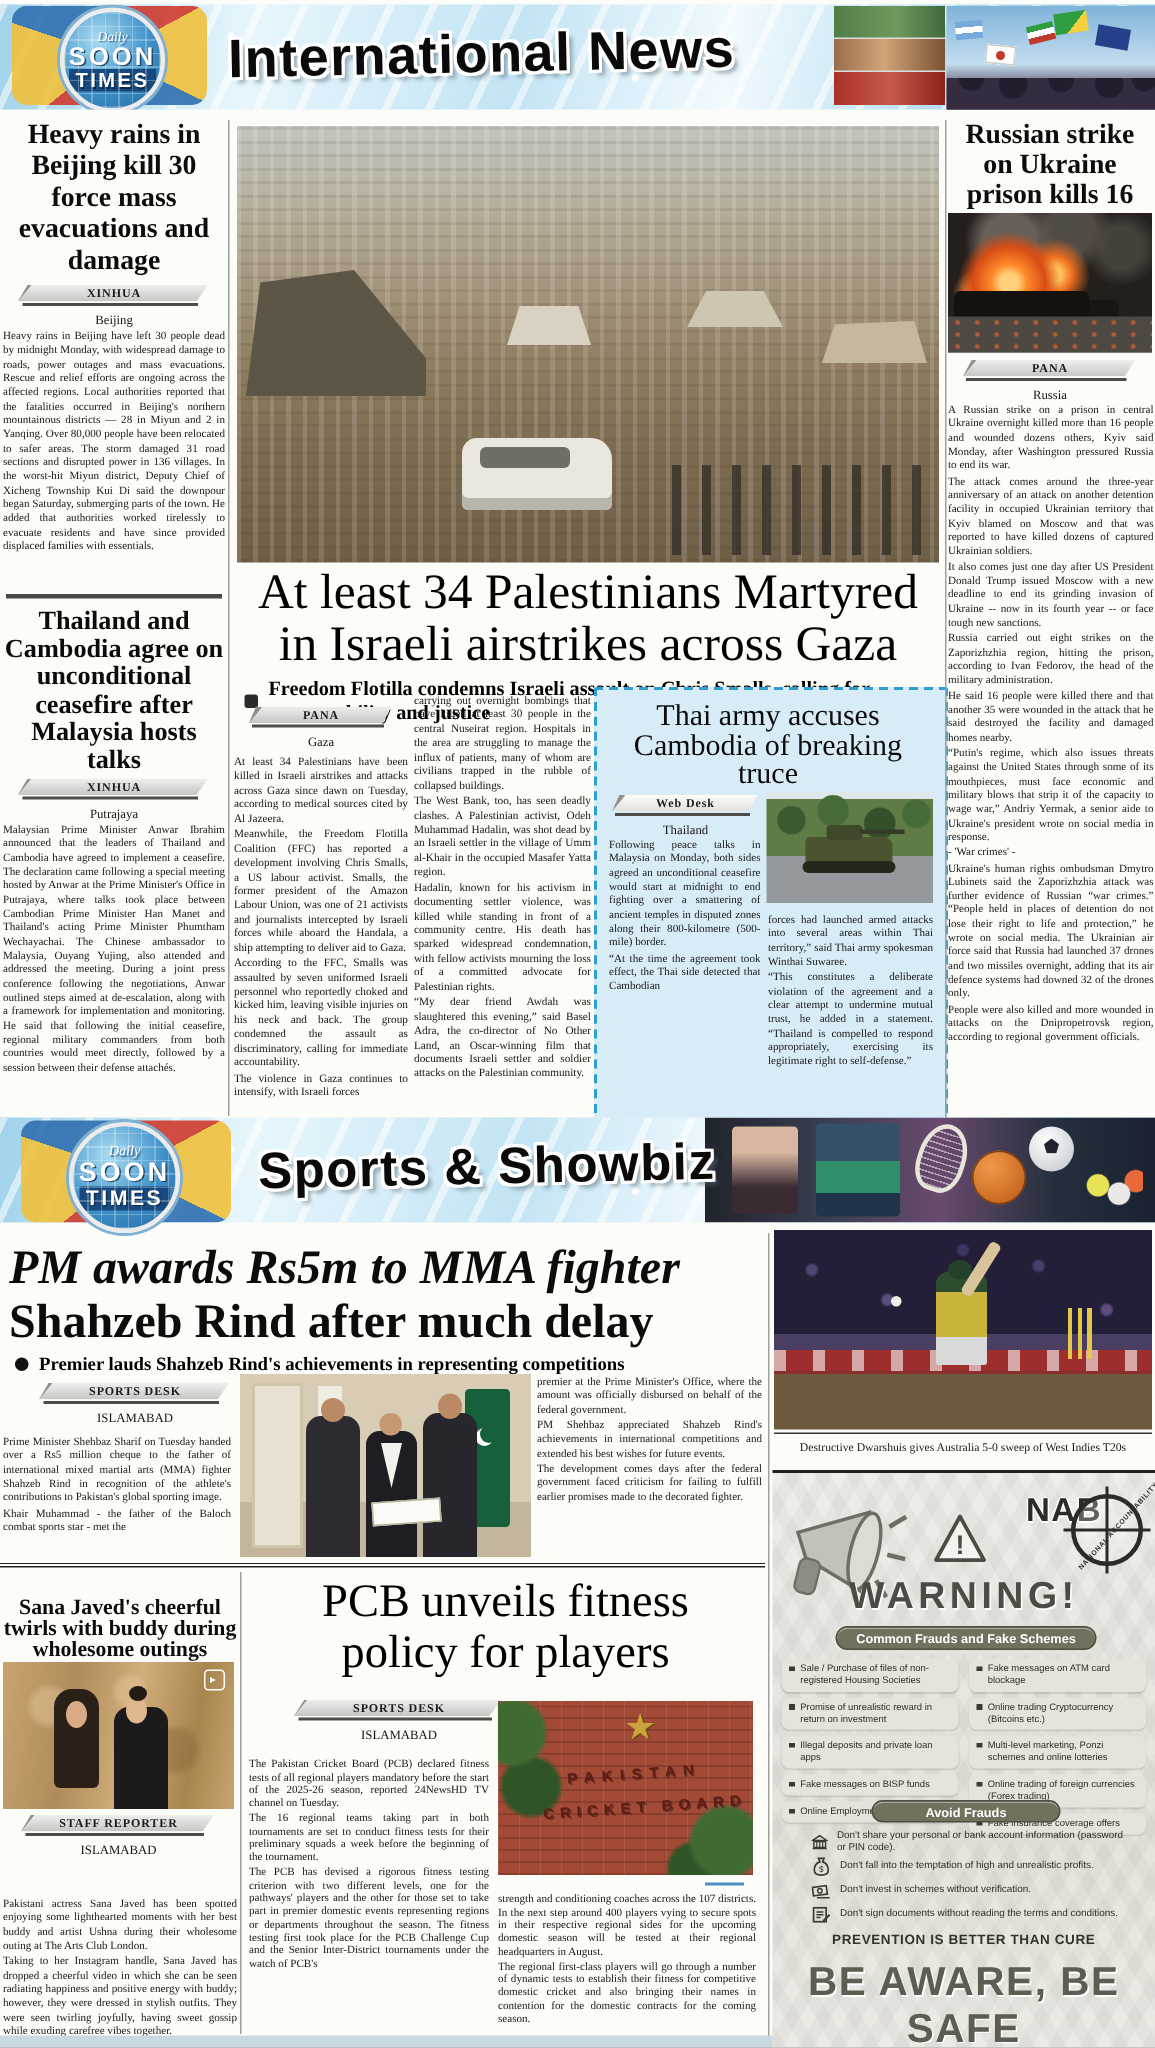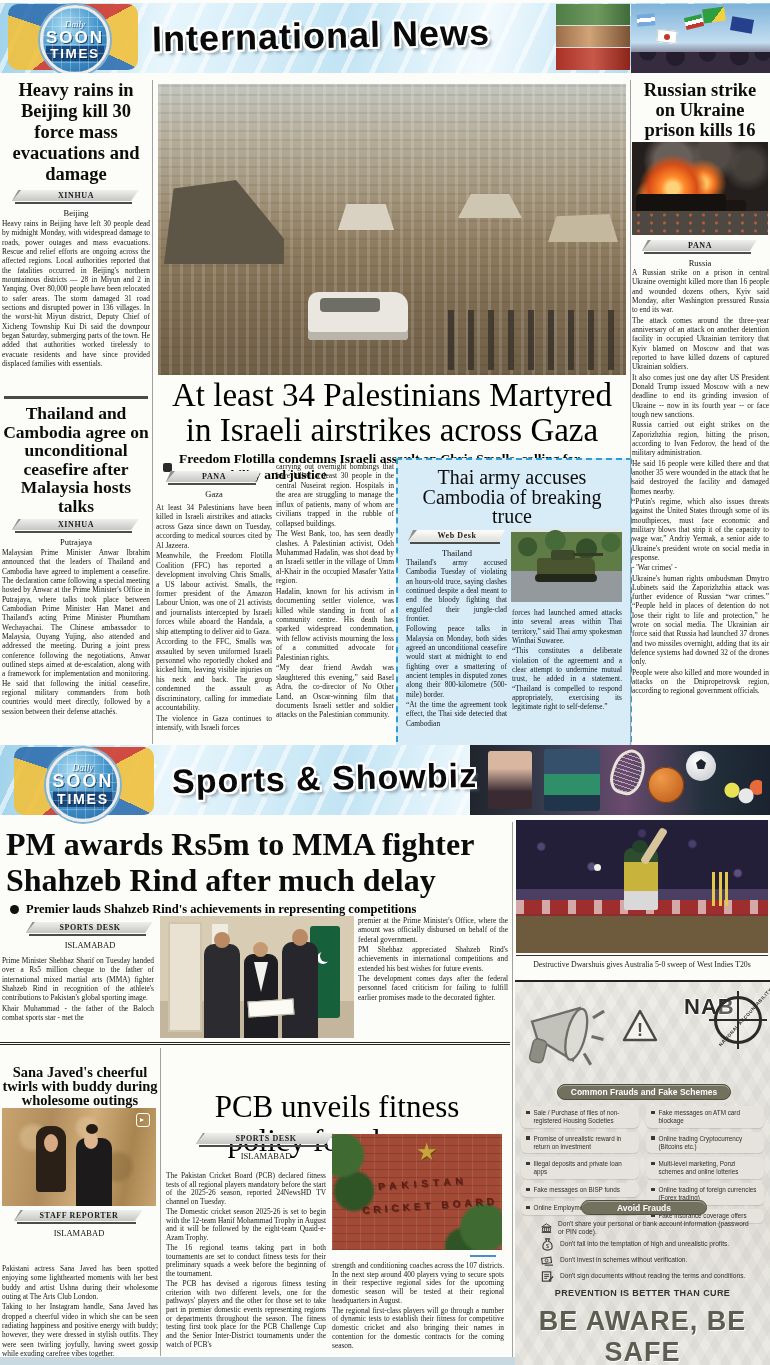--- a/index.html
+++ b/index.html
@@ -194,21 +194,20 @@
     <div class="photo" style="left:113px;top:68px;width:111px;height:74px;
          background:linear-gradient(180deg,#dfe8ea 0 6%,#5f7c47 6% 58%,#93999c 58% 100%);">
       <div style="position:absolute;left:0;top:2px;width:100%;height:42px;
            background:radial-gradient(circle at 15% 40%,#3c5a30 0 9px,transparent 10px),radial-gradient(circle at 40% 25%,#466b38 0 10px,transparent 11px),radial-gradient(circle at 68% 45%,#33502a 0 10px,transparent 11px),radial-gradient(circle at 90% 30%,#466b38 0 9px,transparent 10px);"></div>
       <div style="position:absolute;left:26px;top:30px;width:58px;height:18px;background:#4a5530;border-radius:3px 6px 2px 2px;"></div>
       <div style="position:absolute;left:40px;top:22px;width:24px;height:10px;background:#3e482a;border-radius:3px;"></div>
       <div style="position:absolute;left:62px;top:25px;width:30px;height:2.5px;background:#343d24;"></div>
       <div style="position:absolute;left:24px;top:46px;width:62px;height:8px;background:#23281a;border-radius:4px;"></div>
     </div>
     <div class="bcol" style="left:8px;top:98px;width:101px;height:184px;font-size:7.4px;">
-      <p>Thailand's army accused Cambodia Tuesday of violating an hours-old truce, saying clashes continued despite a deal meant to end the bloody fighting that engulfed their jungle-clad frontier.</p>
       <p>Following peace talks in Malaysia on Monday, both sides agreed an unconditional ceasefire would start at midnight to end fighting over a smattering of ancient temples in disputed zones along their 800-kilometre (500-mile) border.</p>
       <p>“At the time the agreement took effect, the Thai side detected that Cambodian</p>
     </div>
     <div class="bcol" style="left:114px;top:148px;width:110px;height:134px;font-size:7.4px;">
       <p>forces had launched armed attacks into several areas within Thai territory,” said Thai army spokesman Winthai Suwaree.</p>
       <p>“This constitutes a deliberate violation of the agreement and a clear attempt to undermine mutual trust, he added in a statement. “Thailand is compelled to respond appropriately, exercising its legitimate right to self-defense.”</p>
     </div>
   </div>
 
   <div class="rv" style="left:630px;top:80px;height:665px;"></div>
@@ -257,21 +256,21 @@
     <div class="burst" style="left:14px;top:2px;width:140px;height:68px;"></div>
     <div class="banner-title" style="left:172px;top:14px;font-size:34px;">Sports &amp; Showbiz</div>
   </div>
   <div class="st-logo" style="left:46px;top:748px;width:68px;height:68px;font-size:10.5px;z-index:5;">
     <span class="st-daily">Daily</span>
     <span class="st-soon">SOON</span>
     <span class="st-times">TIMES</span>
   </div>
 
   <div class="hcol" style="left:4px;top:826px;width:506px;font-size:32px;line-height:36px;font-weight:700;text-align:left;padding-left:2px;">
-    <span style="display:block;">PM awards Rs5m to MMA fighter</span>
+    <span style="display:block;font-style:italic;">PM awards Rs5m to MMA fighter</span>
     <span style="display:block;">Shahzeb Rind after much delay</span>
   </div>
   <div class="subhead" style="left:10px;top:902px;width:496px;font-size:12.5px;">
     <span class="rd-bullet"></span>
     <span>Premier lauds Shahzeb Rind's achievements in representing competitions</span>
   </div>
   <div class="tagwrap" style="left:26px;top:922px;width:128px;">
     <div class="tagbar">
         <span>SPORTS DESK</span>
       </div>
@@ -293,21 +292,21 @@
     <div style="position:absolute;left:84px;top:38px;width:34px;height:84px;background:#1d1d22;border-radius:9px 9px 0 0;"></div>
     <div style="position:absolute;left:94px;top:46px;width:14px;height:30px;background:#f2f2ee;clip-path:polygon(0 0,100% 0,50% 100%);"></div>
     <div style="position:absolute;left:93px;top:26px;width:15px;height:15px;border-radius:50%;background:#c59a72;"></div>
     <div style="position:absolute;left:122px;top:26px;width:36px;height:96px;background:#26262c;border-radius:10px 10px 0 0;"></div>
     <div style="position:absolute;left:132px;top:13px;width:16px;height:17px;border-radius:50%;background:#b98a63;"></div>
     <div style="position:absolute;left:88px;top:84px;width:44px;height:14px;background:#fbfaf4;border:1px solid #b9b29c;transform:rotate(-4deg);"></div>
   </div>
   <div class="bcol" style="left:358px;top:916px;width:150px;height:124px;">
     <p>premier at the Prime Minister's Office, where the amount was officially disbursed on behalf of the federal government.</p>
     <p>PM Shehbaz appreciated Shahzeb Rind's achievements in international competitions and extended his best wishes for future events.</p>
-    <p>The development comes days after the federal personnel faced criticism for failing to fulfill earlier promises made to the decorated fighter.</p>
+    <p>The development comes days after the federal government faced criticism for failing to fulfill earlier promises made to the decorated fighter.</p>
   </div>
   <div class="rh" style="left:0;top:1042px;width:510px;height:3px;background:linear-gradient(#222 0 1px,#fcfcf9 1px 2px,#222 2px 3px);"></div>
 
   <div class="photo" style="left:516px;top:820px;width:252px;height:133px;
        background:linear-gradient(180deg,#241f38 0 52%,#4a3f63 52% 60%,#8a2f2f 60% 72%,#6e5a3c 72% 100%);">
     <div style="position:absolute;inset:0;opacity:.8;
          background:radial-gradient(circle at 10% 20%,#5a5080 0 3px,transparent 5px),radial-gradient(circle at 30% 35%,#6a5a90 0 3px,transparent 5px),radial-gradient(circle at 70% 18%,#50487a 0 3px,transparent 5px),radial-gradient(circle at 88% 40%,#6a5a90 0 3px,transparent 5px),radial-gradient(circle at 50% 10%,#453c6c 0 3px,transparent 5px);"></div>
     <div style="position:absolute;left:0;top:80px;width:100%;height:14px;background:#a12d2d;
          background-image:repeating-linear-gradient(90deg,rgba(255,255,255,.65) 0 8px,transparent 8px 26px);opacity:.9;"></div>
     <div style="position:absolute;left:108px;top:28px;width:34px;height:62px;background:linear-gradient(180deg,#2e4d2e 0 22%,#c8b43c 22% 70%,#d9d9d9 70%);border-radius:8px 8px 2px 2px;"></div>
@@ -342,33 +341,32 @@
     <div class="dateline">ISLAMABAD</div>
   </div>
   <div class="bcol" style="left:2px;top:1264px;width:156px;height:116px;">
     <p>Pakistani actress Sana Javed has been spotted enjoying some lighthearted moments with her best buddy and artist Ushna during their wholesome outing at The Arts Club London.</p>
     <p>Taking to her Instagram handle, Sana Javed has dropped a cheerful video in which she can be seen radiating happiness and positive energy with buddy; however, they were dressed in stylish outfits. They were seen twirling joyfully, having sweet gossip while exuding carefree vibes together.</p>
   </div>
 
   <div class="rv" style="left:160px;top:1048px;height:308px;"></div>
 
   <div class="hbig" style="left:166px;top:1050px;width:342px;font-size:31px;line-height:34px;">
-    <span style="display:block;margin-top:40px;">PCB unveils fitness</span>
+    <span style="display:block;">PCB unveils fitness</span>
     <span style="display:block;">policy for players</span>
   </div>
   <div class="tagwrap" style="left:196px;top:1133px;width:140px;">
     <div class="tagbar">
         <span>SPORTS DESK</span>
       </div>
     <div class="tagrule"></div>
     <div class="dateline">ISLAMABAD</div>
   </div>
   <div class="bcol" style="left:166px;top:1172px;width:160px;height:180px;line-height:1.18;">
     <p>The Pakistan Cricket Board (PCB) declared fitness tests of all regional players mandatory before the start of the 2025-26 season, reported 24NewsHD TV channel on Tuesday.</p>
-    <p>The Domestic cricket season 2025-26 is set to begin with the 12-team Hanif Mohammad Trophy in August and it will be followed by the eight-team Quaid-e-Azam Trophy.</p>
     <p>The 16 regional teams taking part in both tournaments are set to conduct fitness tests for their preliminary squads a week before the beginning of the tournament.</p>
     <p>The PCB has devised a rigorous fitness testing criterion with two different levels, one for the pathways' players and the other for those set to take part in premier domestic events representing regions or departments throughout the season. The fitness testing first took place for the PCB Challenge Cup and the Senior Inter-District tournaments under the watch of PCB's</p>
   </div>
   <div class="photo" style="left:332px;top:1134px;width:170px;height:116px;background:#a34a36;
        background-image:repeating-linear-gradient(0deg,rgba(0,0,0,.16) 0 1px,transparent 1px 8px),repeating-linear-gradient(90deg,rgba(255,255,255,.09) 0 1px,transparent 1px 14px);">
     <div style="position:absolute;left:-8px;top:-6px;width:60px;height:90px;
          background:radial-gradient(circle at 30% 30%,#3f6b33 0 20px,transparent 24px),radial-gradient(circle at 50% 70%,#2f5526 0 18px,transparent 22px);"></div>
     <div style="position:absolute;right:-10px;bottom:-8px;width:70px;height:60px;
          background:radial-gradient(circle at 60% 50%,#3f6b33 0 22px,transparent 26px),radial-gradient(circle at 30% 80%,#2f5526 0 16px,transparent 20px);"></div>
     <div style="position:absolute;left:84px;top:6px;width:24px;height:24px;color:#c9a43c;font-size:24px;line-height:24px;text-shadow:1px 1px 0 #6b4a10;">★</div>
@@ -392,20 +390,21 @@
     </svg>
     <div class="nab-logo" style="right:6px;top:4px;width:80px;height:64px;">
       <span class="nab-txt" style="position:absolute;left:0;top:8px;">NAB</span>
       <div class="nab-ring" style="right:2px;top:10px;width:42px;height:42px;"></div>
       <span class="nab-sub" style="left:34px;top:58px;">NATIONAL ACCOUNTABILITY BUREAU</span>
     </div>
     <svg width="38" height="36" viewBox="0 0 38 36" style="position:absolute;left:106px;top:26px;">
       <path d="M19 3 L35 32 L3 32 Z" fill="#f4f3ee" stroke="#4c4c45" stroke-width="2.5" stroke-linejoin="round"></path>
       <text x="19" y="28" text-anchor="middle" font-family="Liberation Sans,sans-serif" font-size="18" font-weight="bold" fill="#4c4c45">!</text>
     </svg>
+    <div class="nab-warning" style="top:68px;">WARNING!</div>
     <div class="nab-pill-title" style="left:42px;top:102px;width:172px;height:14px;font-size:8.5px;">Common Frauds and Fake Schemes</div>
     <div class="fraud-col" style="left:6px;top:124px;width:118px;">
       <div class="fraud-item">
           <span class="bq"></span>
           <span>Sale / Purchase of files of non-registered Housing Societies</span>
         </div>
       <div class="fraud-item">
           <span class="bq"></span>
           <span>Promise of unrealistic reward in return on investment</span>
         </div>

